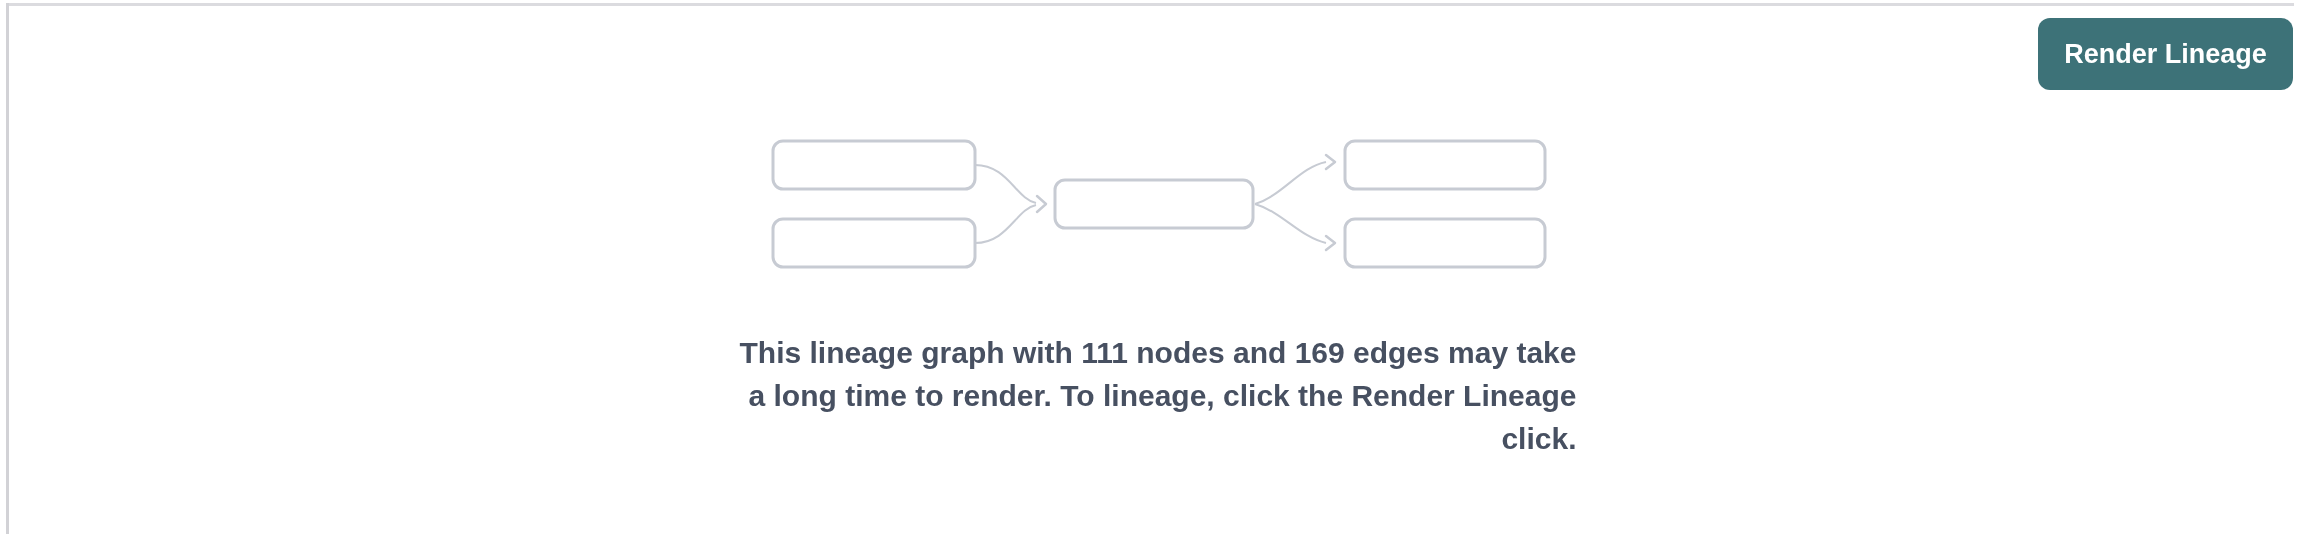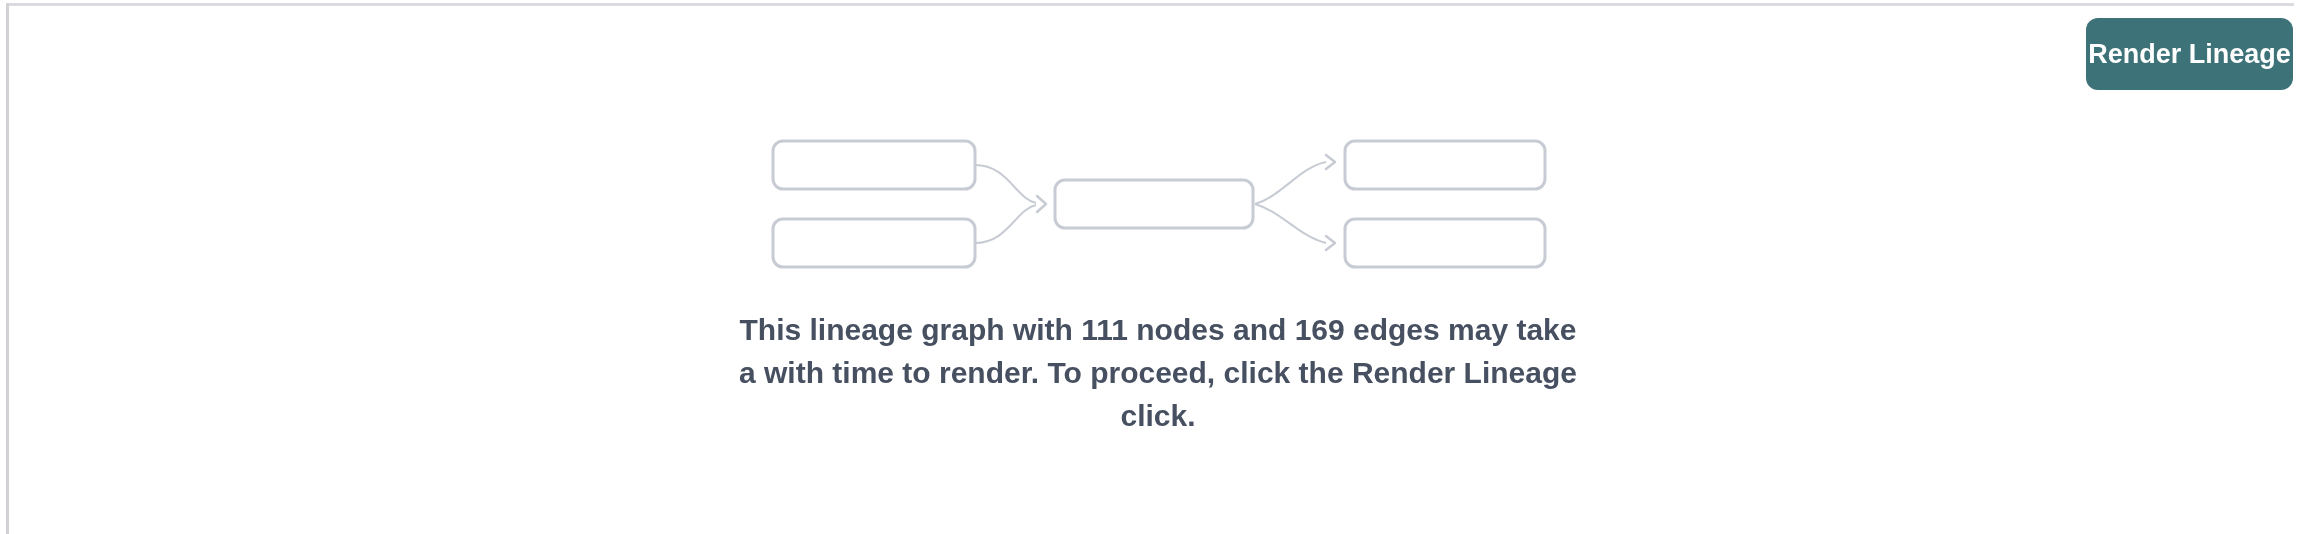--- a/index.html
+++ b/index.html
@@ -11,38 +11,38 @@
     --border-top:#dbdbdf;
     --border-left:#d2d2d6;
   }
   *{margin:0;padding:0;box-sizing:border-box;}
   html,body{width:2308px;height:534px;background:var(--bg);overflow:hidden;
     font-family:"Liberation Sans",sans-serif;}
   .pane{position:relative;width:2308px;height:534px;background:var(--bg);}
   .border-top{position:absolute;top:3px;left:8px;width:2286px;height:3px;background:var(--border-top);}
   .border-left{position:absolute;top:3px;left:6px;width:3px;height:531px;background:var(--border-left);}
   .render-btn{
-    position:absolute;top:18px;right:15px;width:207px;height:72px;
+    position:absolute;top:18px;right:15px;width:255px;height:72px;
     background:var(--accent);color:var(--accent-text);
     border:none;border-radius:12px;cursor:pointer;
     font-family:"Liberation Sans",sans-serif;font-size:27px;font-weight:700;
     display:flex;align-items:center;justify-content:center;
   }
   .empty-state{
     position:absolute;left:8px;right:0;top:139px;
     display:flex;flex-direction:column;align-items:center;
   }
   .diagram{width:780px;height:130px;display:block;flex:0 0 auto;}
   .diagram rect{fill:var(--bg);stroke:var(--stroke);stroke-width:3;}
   .diagram path{fill:none;stroke:var(--stroke);stroke-width:2;}
   .diagram path.arrowhead{stroke-width:2.5;stroke-linecap:round;stroke-linejoin:round;}
   .message{
-    margin-top:39px;
+    margin-top:62px;
     font-size:30px;line-height:43px;font-weight:700;
-    color:var(--message);text-align:center;
+    color:var(--message);text-align:right;
   }
 </style>
 </head>
 <body>
 
 <div class="pane">
   <div class="border-top"></div>
   <div class="border-left"></div>
 
   <button class="render-btn">Render Lineage</button>
@@ -61,17 +61,17 @@
       <path class="arrowhead" d="M 269,57 L 278,65 L 269,73"></path>
 
       <path d="M 487,65 C 514,57 532,28 558,23"></path>
       <path d="M 487,65 C 514,73 532,98 558,104"></path>
       <path class="arrowhead" d="M 558,16 L 567,23 L 558,30"></path>
       <path class="arrowhead" d="M 558,97 L 567,104 L 558,111"></path>
     </svg>
 
     <p class="message">
       <span>This lineage graph with 111 nodes and 169 edges may take</span><br>
-      <span>a with time to render. To proceed, click the Render Lineage</span><br>
+      <span>a long time to render. To lineage, click the Render Lineage</span><br>
       <span>click.</span>
     </p>
   </div>
 </div>
 
 </body></html>

